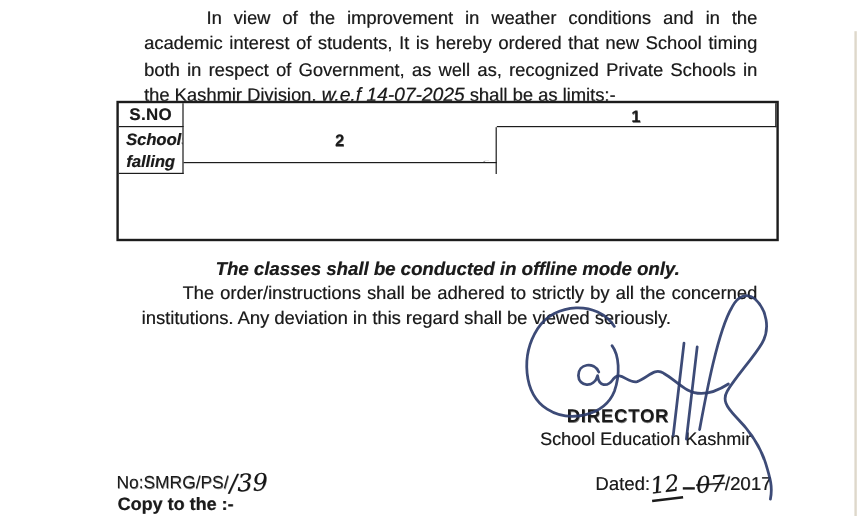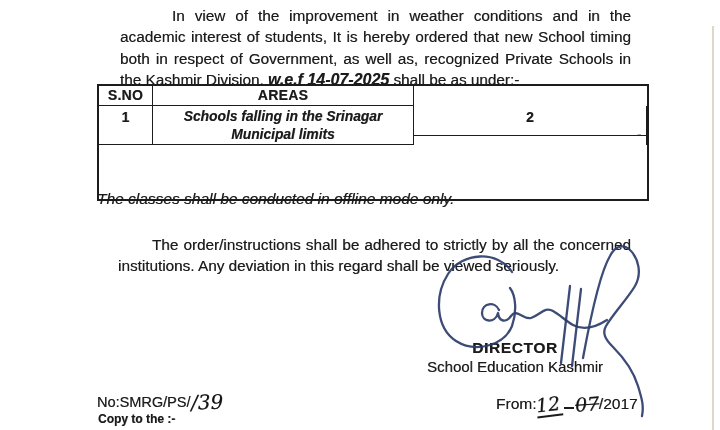--- a/index.html
+++ b/index.html
@@ -7,77 +7,76 @@
     width:720px;height:430px;overflow:hidden;position:relative;
     background:#ffffff;color:#1b1b1b;
     font-family:"Liberation Sans",sans-serif;
   }
   .scan{text-shadow:0.35px 0.2px 0.3px rgba(25,25,25,.55);}
 
   .intro{
     position:absolute;left:120px;top:5px;width:511px;margin:0;
     font-size:15.3px;line-height:21.4px;text-align:justify;text-indent:52px;
   }
-  .bi{font-style:italic;font-weight:bold;font-size:16px;}
+  .bi{font-style:italic;font-weight:normal;font-size:16px;}
 
   .ttable{
     position:absolute;left:97px;top:84px;
     display:grid;grid-template-columns:54px 261px 233px;grid-template-rows:20px 39px 54px;
     border:2px solid #1c1c1c;background:#fff;
   }
   .cell{border-right:1.5px solid #1c1c1c;border-bottom:1.5px solid #1c1c1c;overflow:hidden;}
   .c3{border-right:none;margin-top:48px;}
   .rlast{border-bottom:none;}
   .head{font-weight:700;font-size:14px;text-align:center;padding-top:1px;letter-spacing:.3px;}
   .c3.head{position:relative;}
   .sno{font-weight:700;font-size:14px;text-align:center;padding-top:3px;}
   .area{font-weight:700;font-style:italic;font-size:13.8px;line-height:17.5px;text-align:center;padding:2px 6px 0;}
   .timing{font-weight:700;font-style:italic;font-size:14px;text-align:center;padding-top:3px;}
   .stamp{
     position:absolute;right:3px;top:3px;font-size:9.5px;font-weight:400;font-style:italic;
     color:#8f8f8f;opacity:.8;transform:rotate(-26deg);letter-spacing:1px;
   }
 
   .offline{
-    position:absolute;left:97px;top:190px;width:552px;
-    font-weight:400;font-style:italic;font-size:15.5px;
+    position:absolute;left:97px;top:216px;width:552px;text-align:center;
+    font-weight:700;font-style:italic;font-size:15.5px;
   }
 
   .body-par{
     position:absolute;left:118px;top:234px;width:513px;margin:0;
     font-size:15.3px;line-height:21.4px;text-align:justify;text-indent:34px;
   }
 
   .signature{position:absolute;left:420px;top:236px;width:240px;height:196px;z-index:3;}
   .signature path{fill:none;stroke:#2d3c6b;stroke-width:2.3;stroke-linecap:round;stroke-linejoin:round;opacity:.92;}
 
   .sigblock{position:absolute;left:404px;top:339px;width:222px;text-align:center;z-index:2;}
   .sig-title{font-weight:700;font-size:15.5px;letter-spacing:.6px;}
-  .sig-org{font-size:15px;margin-top:1px;}
+  .sig-org{font-size:15px;margin-top:1px;text-align:right;}
 
   .refline{position:absolute;left:97px;top:390px;font-size:14.5px;}
   .hw{font-family:"DejaVu Serif",serif;font-style:italic;display:inline-block;color:#151515;}
   .hw-ref{font-size:20px;transform:rotate(-2deg);margin-left:1px;vertical-align:-2px;}
-  .copyline{position:absolute;left:98px;top:412px;font-weight:700;font-size:12px;}
+  .copyline{position:absolute;left:98px;top:412px;font-weight:700;font-size:15px;}
 
   .dateline{position:absolute;left:496px;top:393px;font-size:15.5px;}
   .hw-day{font-size:19px;transform:rotate(-7deg);vertical-align:-2px;border-bottom:2px solid #1b1b1b;padding-right:2px;}
   .hw-gap{display:inline-block;width:10px;height:12px;border-bottom:2px solid #1b1b1b;margin:0 1px;}
   .hw-month{font-size:19px;transform:rotate(-4deg);vertical-align:-2px;text-decoration:line-through;}
 
   .page-edge{position:absolute;left:712px;top:26px;width:1.5px;height:404px;background:#d8d1c2;opacity:.85;}
 </style>
 </head>
 <body class="scan">
 
-<p class="intro"><span>In view of the improvement in weather conditions and in the academic interest of students, It is hereby ordered that new School timing both in respect of Government, as well as, recognized Private Schools in the Kashmir Division, </span><span class="bi">w.e.f 14-07-2025</span><span> shall be as under:-</span></p>
+<p class="intro"><span>In view of the improvement in weather conditions and in the academic interest of students, It is hereby ordered that new School timing both in respect of Government, as well as, recognized Private Schools in the Kashmir Division, </span><span class="bi">w.e.f 14-07-2025</span><span> shall be as limits:-</span></p>
 
 <div class="ttable">
   <div class="cell head c1">S.NO</div>
-  <div class="cell head c2">AREAS</div>
   <div class="cell head c3">
     <span>NEW TIMING</span>
     <span class="stamp">SMRG</span>
   </div>
 
   <div class="cell sno c1">1</div>
   <div class="cell area c2">Schools falling in the Srinagar Municipal limits</div>
 
   <div class="cell sno c1 rlast">2</div>
 </div>
@@ -96,15 +95,15 @@
 
 <div class="sigblock">
   <div class="sig-title">DIRECTOR</div>
   <div class="sig-org">School Education Kashmir</div>
 </div>
 
 <div class="refline"><span>No:SMRG/PS/</span><span class="hw hw-ref">/39</span></div>
 
 <div class="copyline">Copy to the :-</div>
 
-<div class="dateline"><span>From:</span><span class="hw hw-day">12</span><span class="hw-gap"></span><span class="hw hw-month">07</span><span>/2017</span></div>
+<div class="dateline"><span>Dated:</span><span class="hw hw-day">12</span><span class="hw-gap"></span><span class="hw hw-month">07</span><span>/2017</span></div>
 
 <div class="page-edge"></div>
 
 </body></html>

